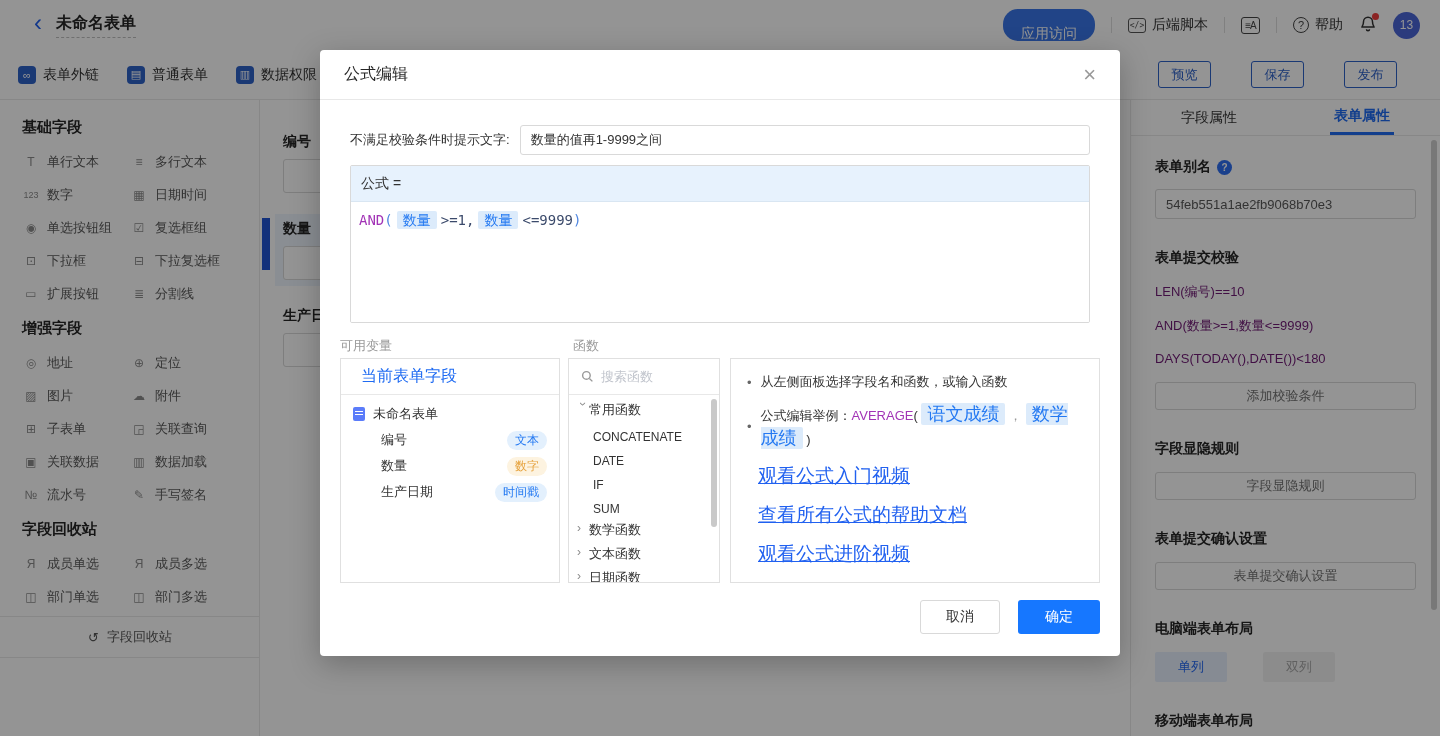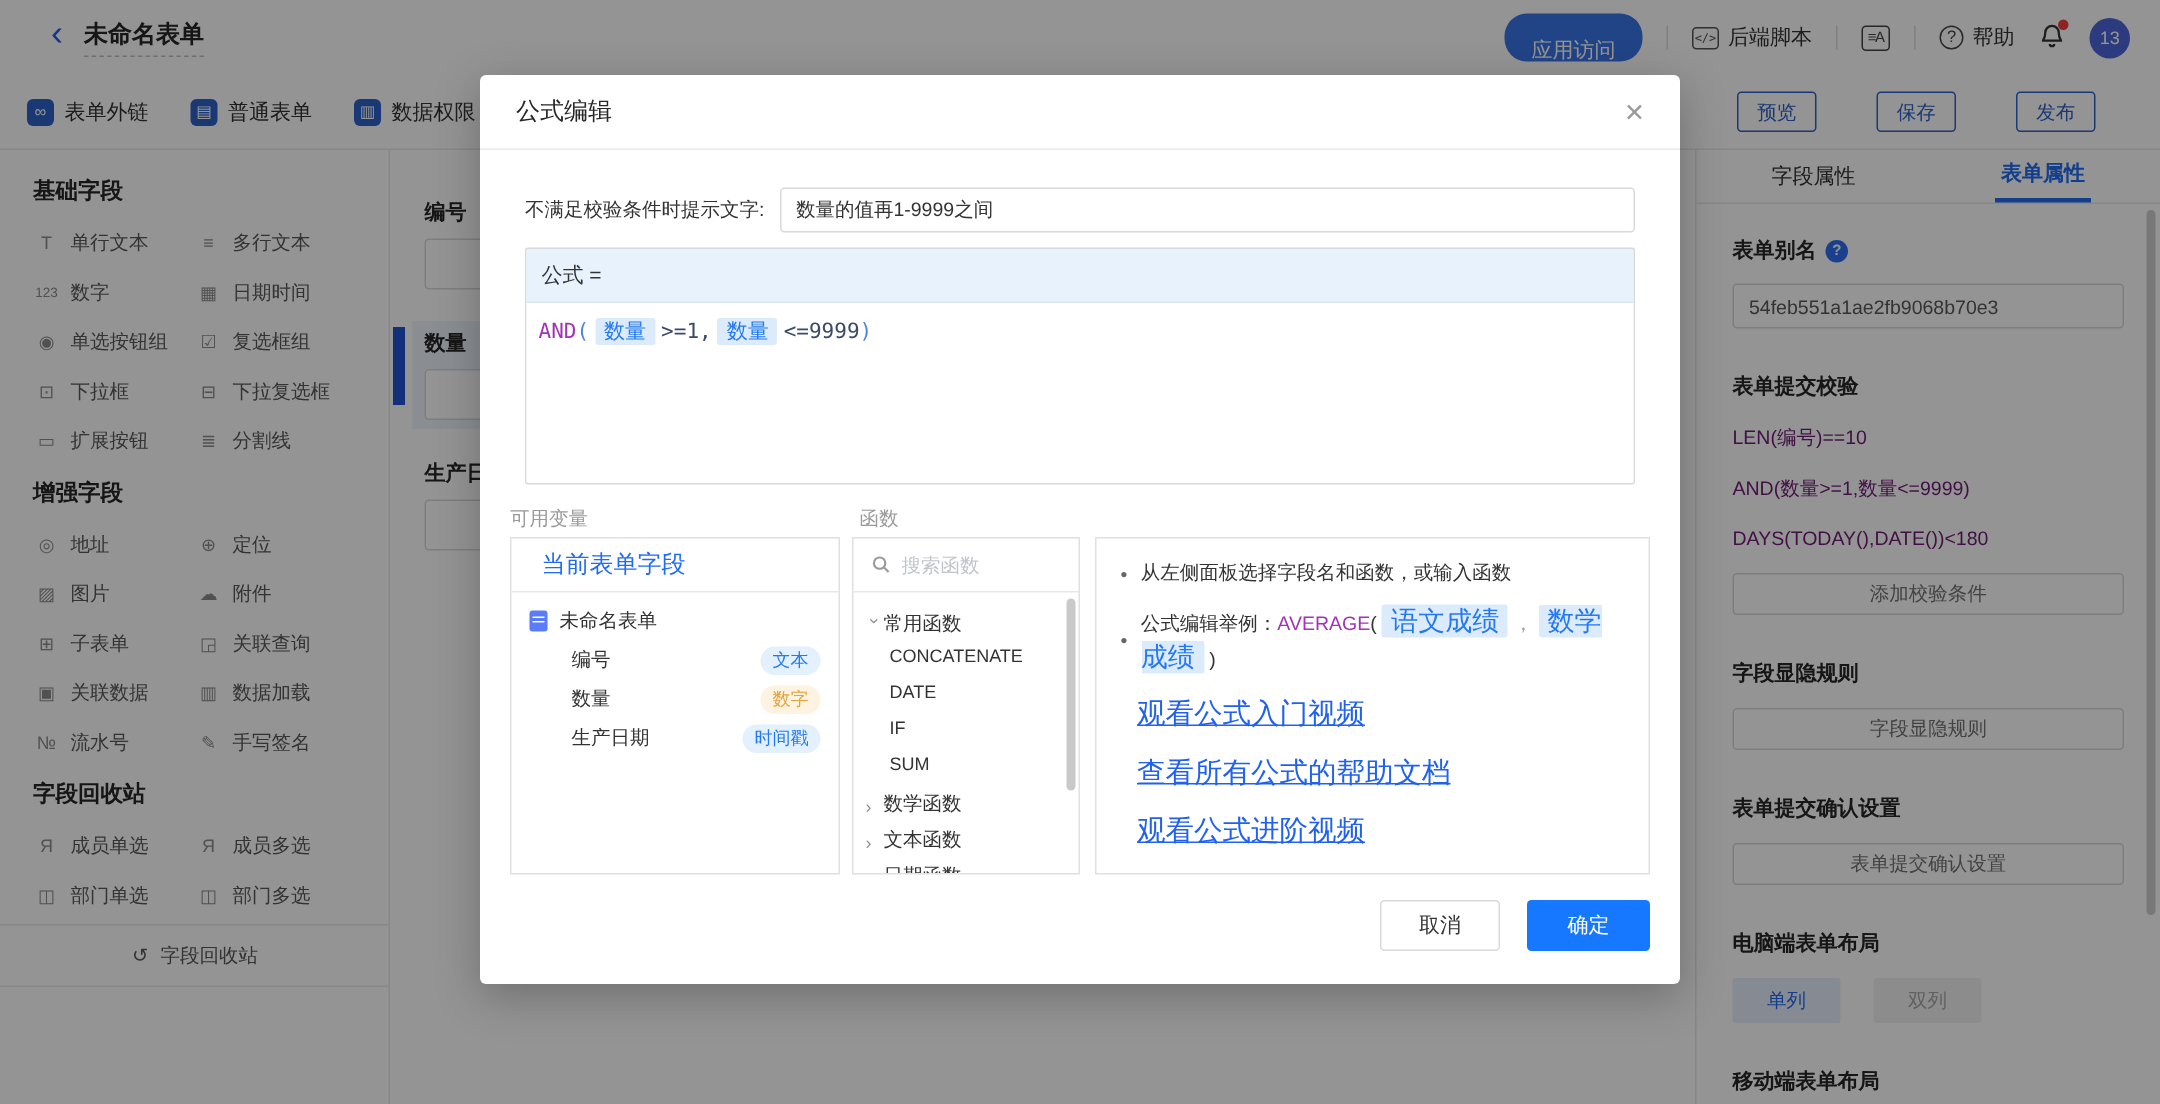--- a/index.html
+++ b/index.html
@@ -52,21 +52,21 @@
   
   .rpanel{position:absolute;left:1130px;top:100px;width:310px;height:636px;background:#fff;border-left:1px solid #e8e8e8;padding:0 24px;overflow:hidden}
   .rtabs{display:flex;height:36px;border-bottom:1px solid #e8e8e8;margin:0 -24px;padding:0 46px;justify-content:space-between}
   .rtab{font-size:14px;color:#333;display:flex;align-items:center;padding:0 4px;cursor:pointer}
   .rtab.active{color:#1f6bf2;border-bottom:3px solid #1f6bf2;font-weight:bold}
   .rhead{display:flex;align-items:center;gap:6px;font-size:14px;font-weight:bold;color:#262626;margin-top:22px}
   .bluehelp{width:15px;height:15px;border-radius:50%;background:#2e6ff2;color:#fff;font-size:10px;display:inline-flex;align-items:center;justify-content:center;cursor:pointer}
   .rinput{width:100%;height:30px;border:1px solid #d9d9d9;border-radius:3px;margin-top:13px;padding:0 10px;font-size:13px;color:#595959;background:#fff}
   .rule{font-size:13px;color:#701a75;margin-top:16px;cursor:pointer}
   .rbtn{width:100%;height:28px;background:#fff;border:1px solid #d9d9d9;border-radius:3px;color:#737373;font-size:13px;margin-top:16px;cursor:pointer}
-  .togrow{display:flex;gap:22px;margin-top:14px}
+  .togrow{display:flex;gap:36px;margin-top:14px}
   .tog{width:72px;height:30px;border:none;border-radius:2px;font-size:13px;cursor:pointer}
   .tog.on{background:#e7f0fe;color:#2468f2}
   .tog.off{background:#f2f2f2;color:#a6a6a6}
   .rscroll{position:absolute;right:3px;top:40px;width:6px;height:470px;border-radius:3px;background:#cfcfcf}
 
   
   .overlay{position:absolute;inset:0;background:rgba(0,0,0,0.42);z-index:10}
   .modal{position:absolute;left:320px;top:50px;width:800px;height:606px;background:#fff;border-radius:4px;box-shadow:0 8px 30px rgba(0,0,0,.25);z-index:20}
   .m-hd{height:50px;display:flex;align-items:center;padding:0 24px;border-bottom:1px solid #e8e8e8}
   .m-title{font-size:16px;color:#262626}
@@ -89,21 +89,21 @@
   .docicon::after{content:"";position:absolute;left:2px;top:4px;right:2px;height:1px;background:#fff;box-shadow:0 3px 0 #fff}
   .tname{font-size:13px;color:#333}
   .child{padding-left:40px}
   .badge{margin-left:auto;font-size:12px;padding:1px 8px;border-radius:10px;white-space:nowrap}
   .b-blue{color:#2479f2;background:#e3f0fd}
   .b-org{color:#e6a23c;background:#fdf3e0}
   .fpanel{position:absolute;left:248px;top:308px;width:152px;height:225px;border:1px solid #e0e0e0;background:#fff;overflow:hidden}
   .fp-search{height:36px;border-bottom:1px solid #e8e8e8;display:flex;align-items:center;gap:7px;padding:0 12px}
   .fp-search input{border:none;outline:none;width:100px;font-size:13px;color:#333}
   .fp-search input::placeholder{color:#c0c4cc}
-  .grow{display:flex;align-items:flex-end;height:24px;padding:0 8px;font-size:13px;color:#333;cursor:pointer}
+  .grow{display:flex;align-items:flex-start;height:24px;padding:0 8px;font-size:13px;color:#333;cursor:pointer}
   .caret{display:inline-block;color:#8c8c8c;font-size:12px;width:12px;flex:none}
   .caret.open{transform:rotate(90deg)}
   .fnrow{height:24px;display:flex;align-items:center;padding-left:24px;font-size:12px;color:#333;cursor:pointer}
   .fscroll{position:absolute;right:2px;top:40px;width:6px;height:128px;border-radius:3px;background:#c9c9c9}
   .hpanel{position:absolute;left:410px;top:308px;width:370px;height:225px;border:1px solid #e0e0e0;background:#fff;padding:14px 16px}
   .tiprow{display:flex;gap:9px;font-size:13px;color:#333;margin-bottom:11px;align-items:center;flex-wrap:nowrap}
   .dot{color:#666;flex:none}
   .hp-kw{color:#a233b6}
   .hp-pill{color:#2479f2;background:#dcebfb;border-radius:2px;padding:1px 6px;font-size:18px}
   .hlink{display:block;font-size:19px;color:#2161f0;text-decoration:underline;margin:13px 0 0 11px;cursor:pointer}

